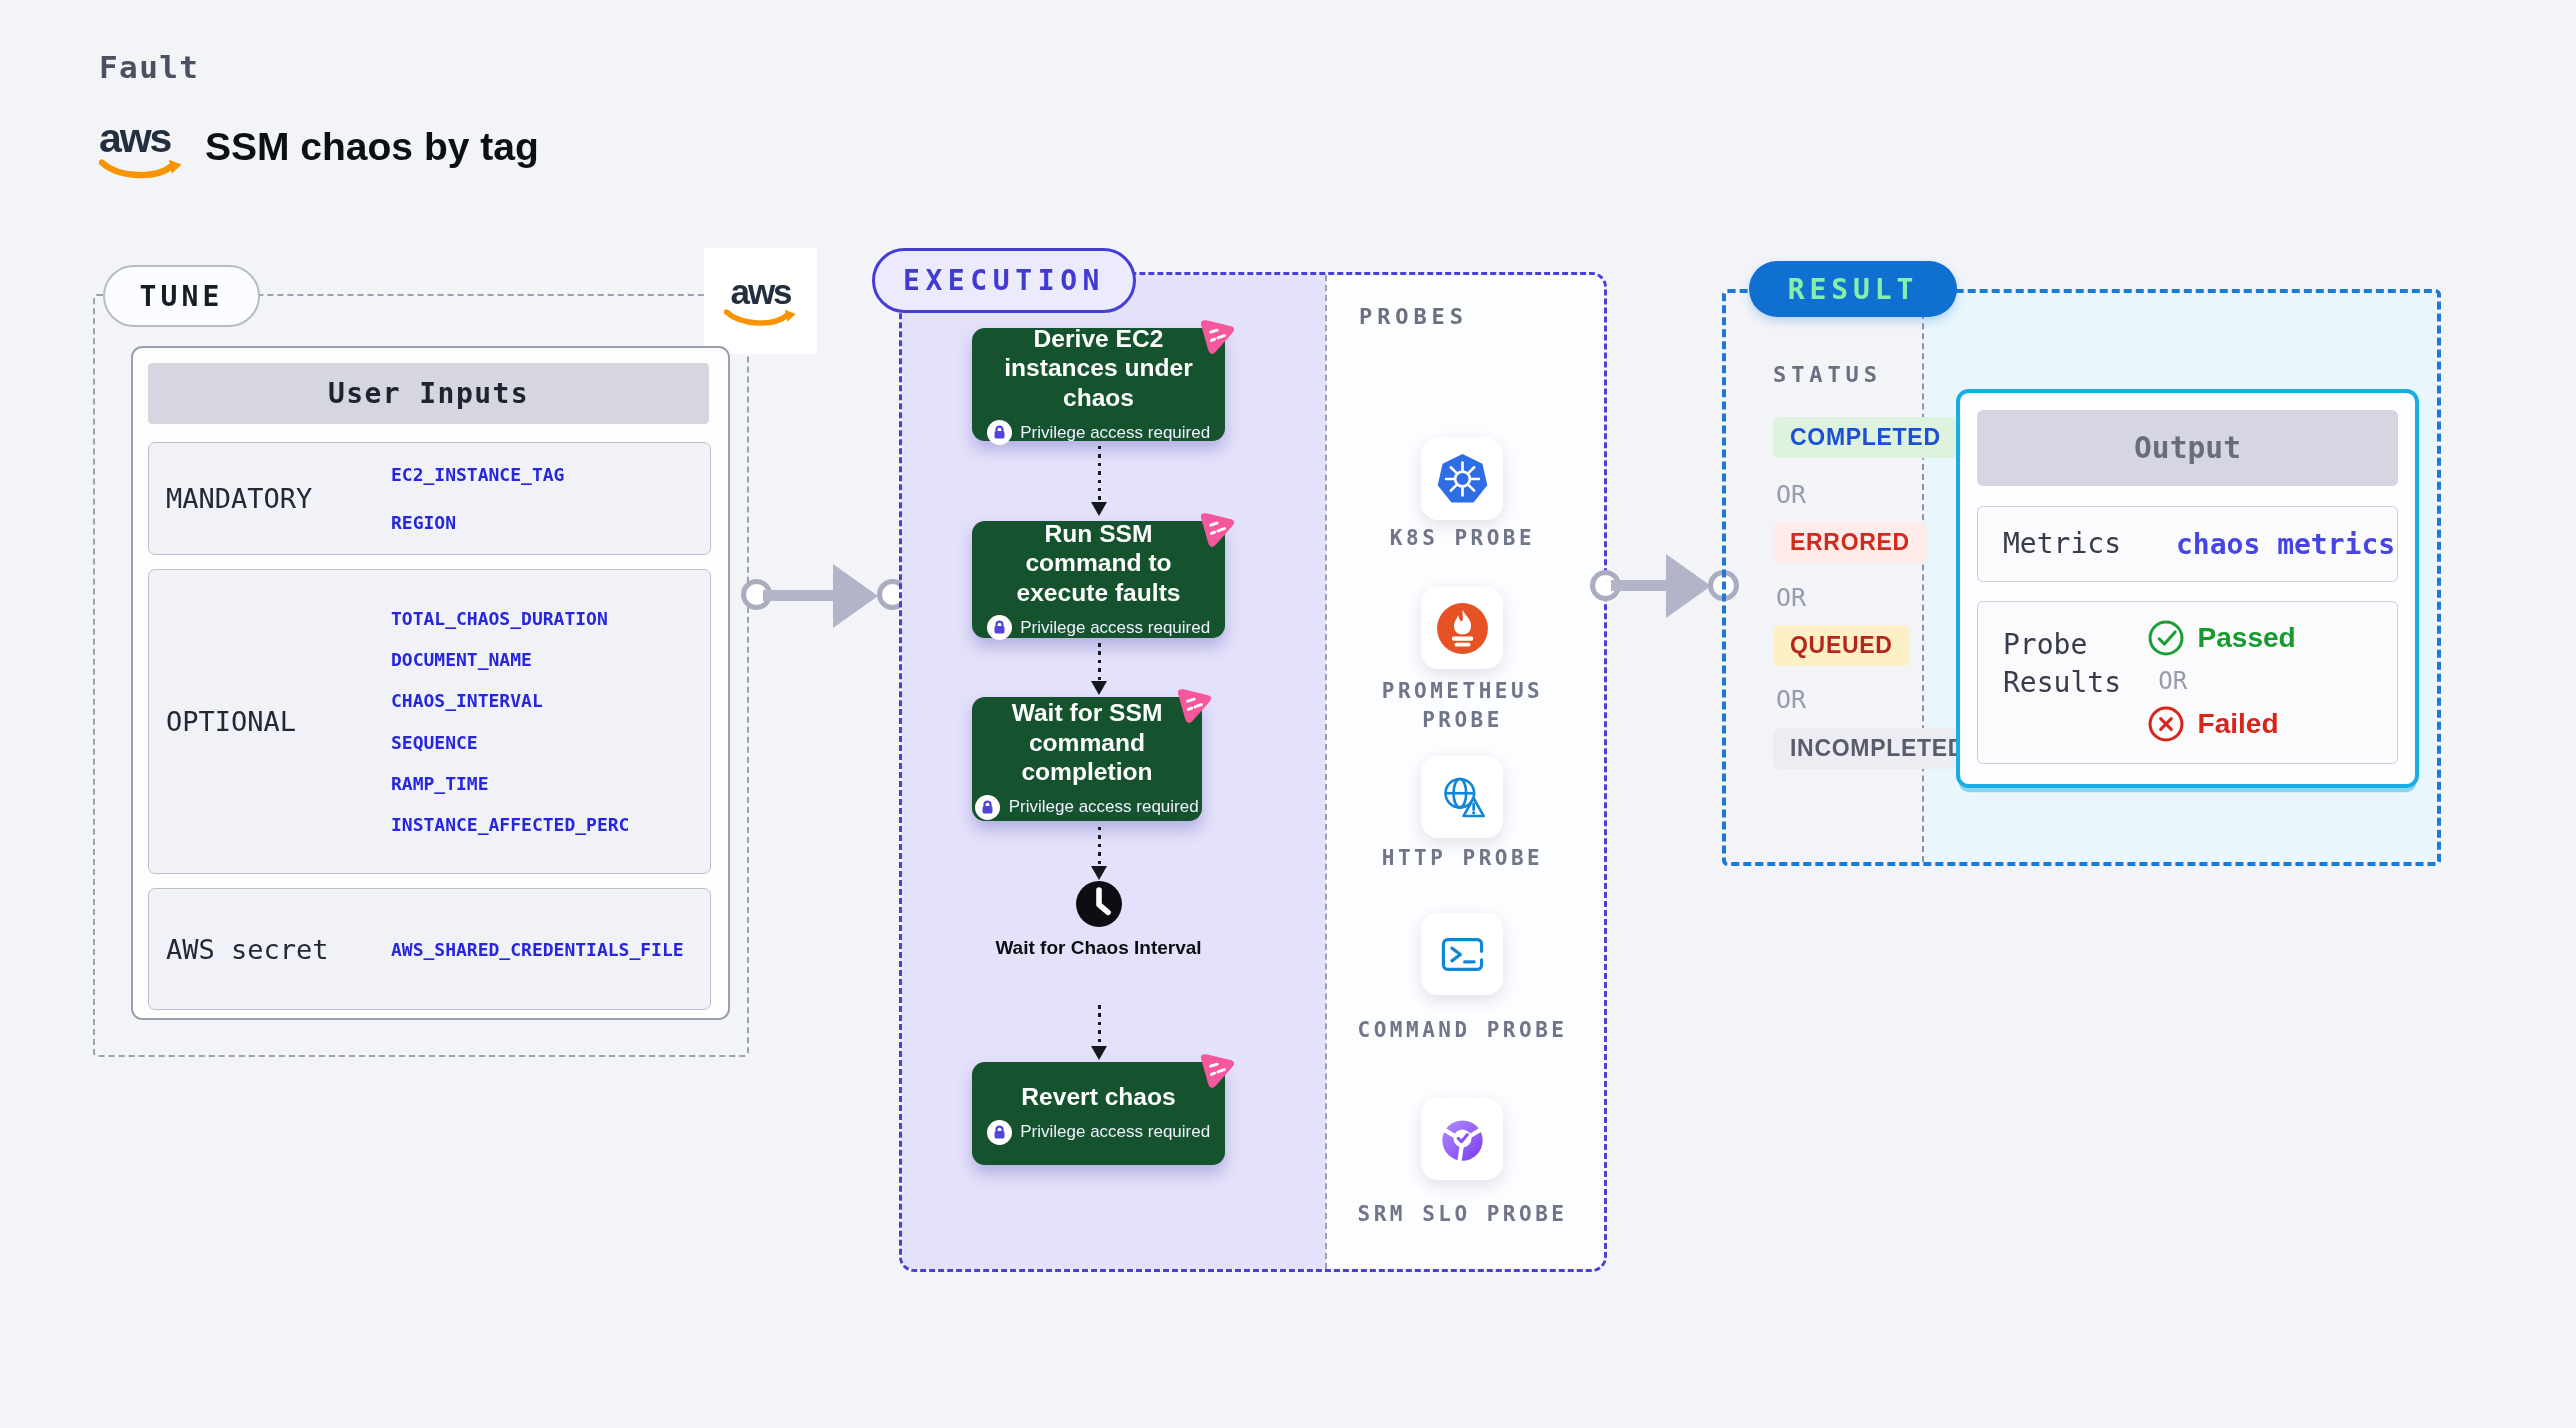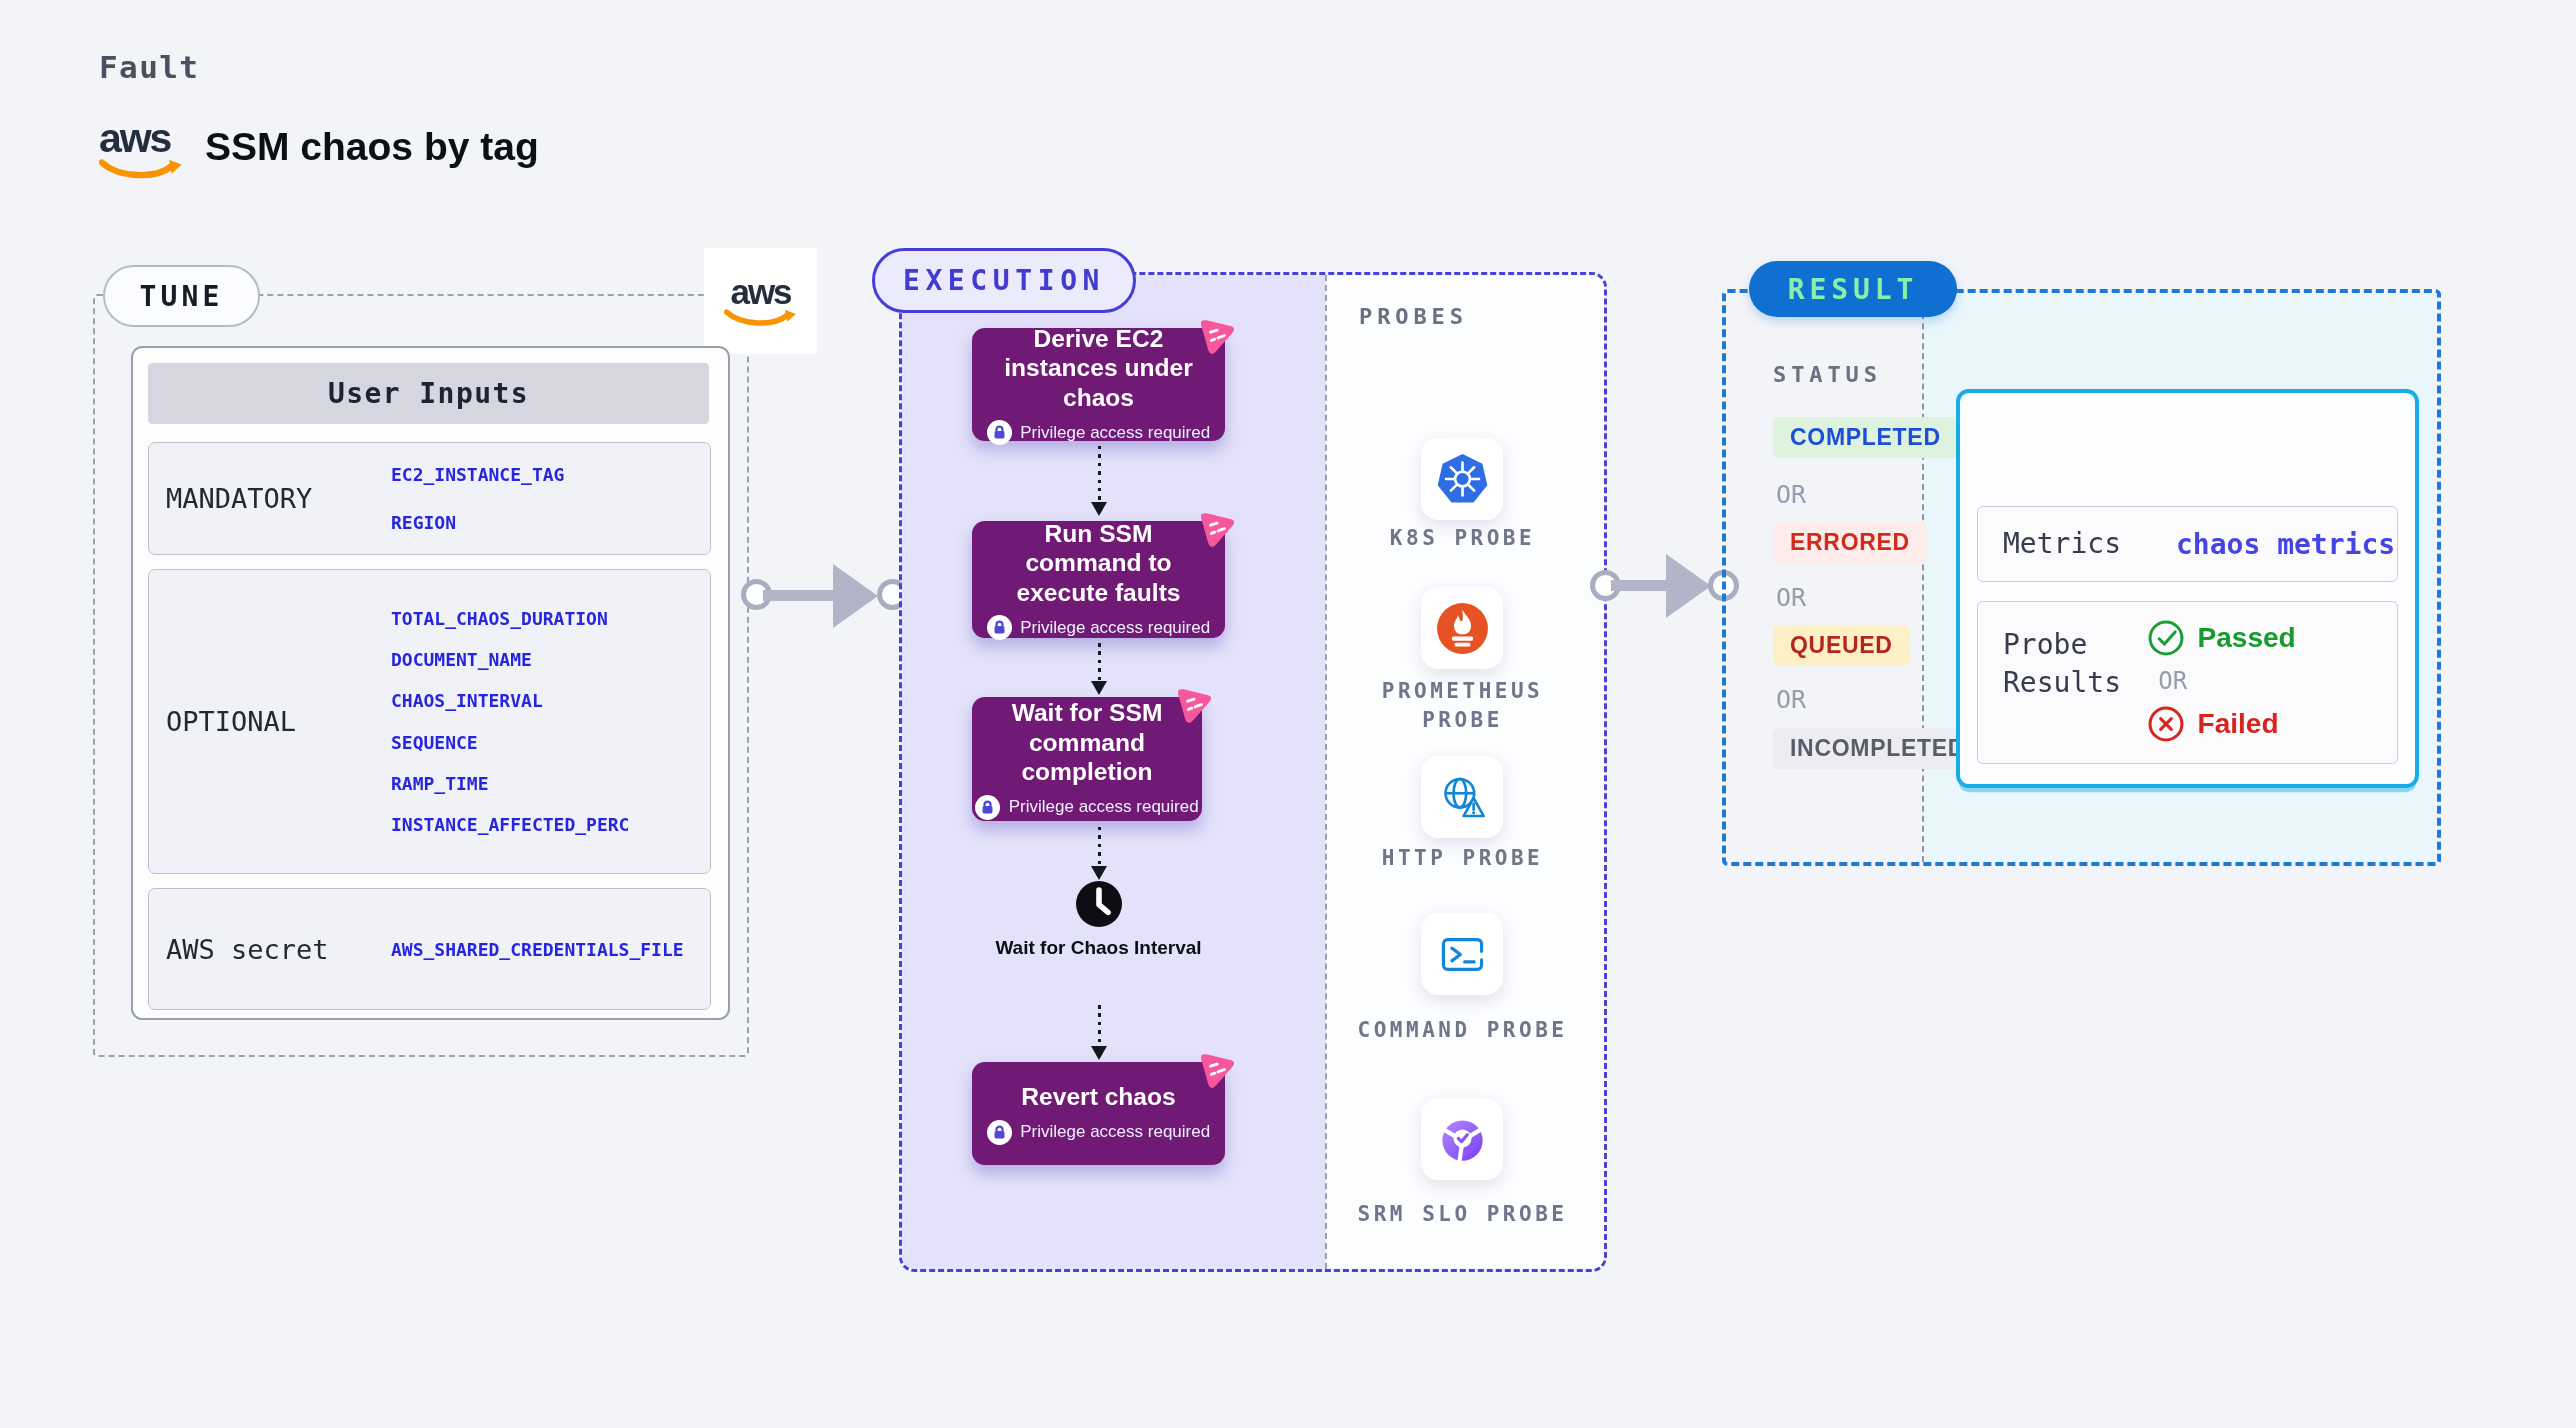--- a/index.html
+++ b/index.html
@@ -40,21 +40,21 @@
   .conn-ring{width:21px;height:21px;border-radius:50%;background:#ffffff;border:5.6px solid #a9adbf;box-sizing:content-box;}
   .conn-bar{height:11.3px;background:#b2b5c8;}
   .conn-head{width:0;height:0;border-top:32px solid transparent;border-bottom:32px solid transparent;
              border-left:45px solid #b2b5c8;}
 
   
   .exec-lavender{position:absolute;left:0;top:0;bottom:0;width:424px;background:#e4e2fa;}
   .exec-probes-bg{position:absolute;left:424px;right:0;top:0;bottom:0;background:#fcfdff;}
   .exec-sep{position:absolute;left:423px;top:0;bottom:0;width:0;border-left:2.1px dashed #9aa0ae;}
 
-  .step{background:#701a75;border-radius:12.7px;color:#ffffff;box-shadow:0 8.4px 15.5px rgba(57,48,170,.28);
+  .step{background:#14532d;border-radius:12.7px;color:#ffffff;box-shadow:0 8.4px 15.5px rgba(57,48,170,.28);
         display:flex;flex-direction:column;align-items:center;justify-content:center;gap:8.4px;}
   .step-title{font-size:24.6px;font-weight:700;text-align:center;line-height:1.2;padding:0 12.7px;}
   .priv{display:flex;align-items:center;gap:8.4px;}
   .priv-text{font-size:17px;font-weight:500;color:#f1f0ff;}
   .pink-badge{position:absolute;right:-11.3px;top:-12.7px;width:41px;height:41px;}
 
   .varrow{width:2.8px;background-image:repeating-linear-gradient(to bottom,#14171e 0 3.5px,transparent 3.5px 8.4px);}
   .varrow-head{width:0;height:0;border-left:8.4px solid transparent;border-right:8.4px solid transparent;
                border-top:14px solid #14171e;}
 
@@ -330,20 +330,21 @@
 
   <div class="abs status-badge" style="left: 1773px; top: 417px; color: #1d4ed8; background-color: rgb(221, 243, 222);">COMPLETED</div>
   <div class="abs or-text" style="left:1776px;top:480px;">OR</div>
   <div class="abs status-badge" style="left: 1773px; top: 522px; color: rgb(208, 43, 28); background-color: rgb(253, 236, 234);">ERRORED</div>
   <div class="abs or-text" style="left:1776px;top:583px;">OR</div>
   <div class="abs status-badge" style="left: 1773px; top: 625px; color: rgb(180, 38, 29); background-color: rgb(253, 240, 198);">QUEUED</div>
   <div class="abs or-text" style="left:1776px;top:685px;">OR</div>
   <div class="abs status-badge" style="left: 1773px; top: 728px; color: rgb(88, 93, 108); background-color: rgb(236, 236, 242);">INCOMPLETED</div>
 
   <div class="abs output-card" style="left:1956px;top:389px;width:455px;height:391px;">
+    <div class="output-header">Output</div>
 
     <div class="output-row" style="top:113px;height:76px;display:flex;align-items:center;">
       <div class="output-label" style="padding-left:25px;width:134px;">Metrics</div>
       <div class="metrics-value" style="margin-left:39px;">chaos metrics</div>
     </div>
 
     <div class="output-row" style="top:208px;height:163px;display:flex;">
       <div class="output-label" style="padding-left:25px;width:134px;padding-top:24px;">Probe Results</div>
       <div style="margin-left:9.9px;padding-top:17px;display:flex;flex-direction:column;gap:9.9px;">
         <div style="display:flex;align-items:center;gap:12.7px;">

